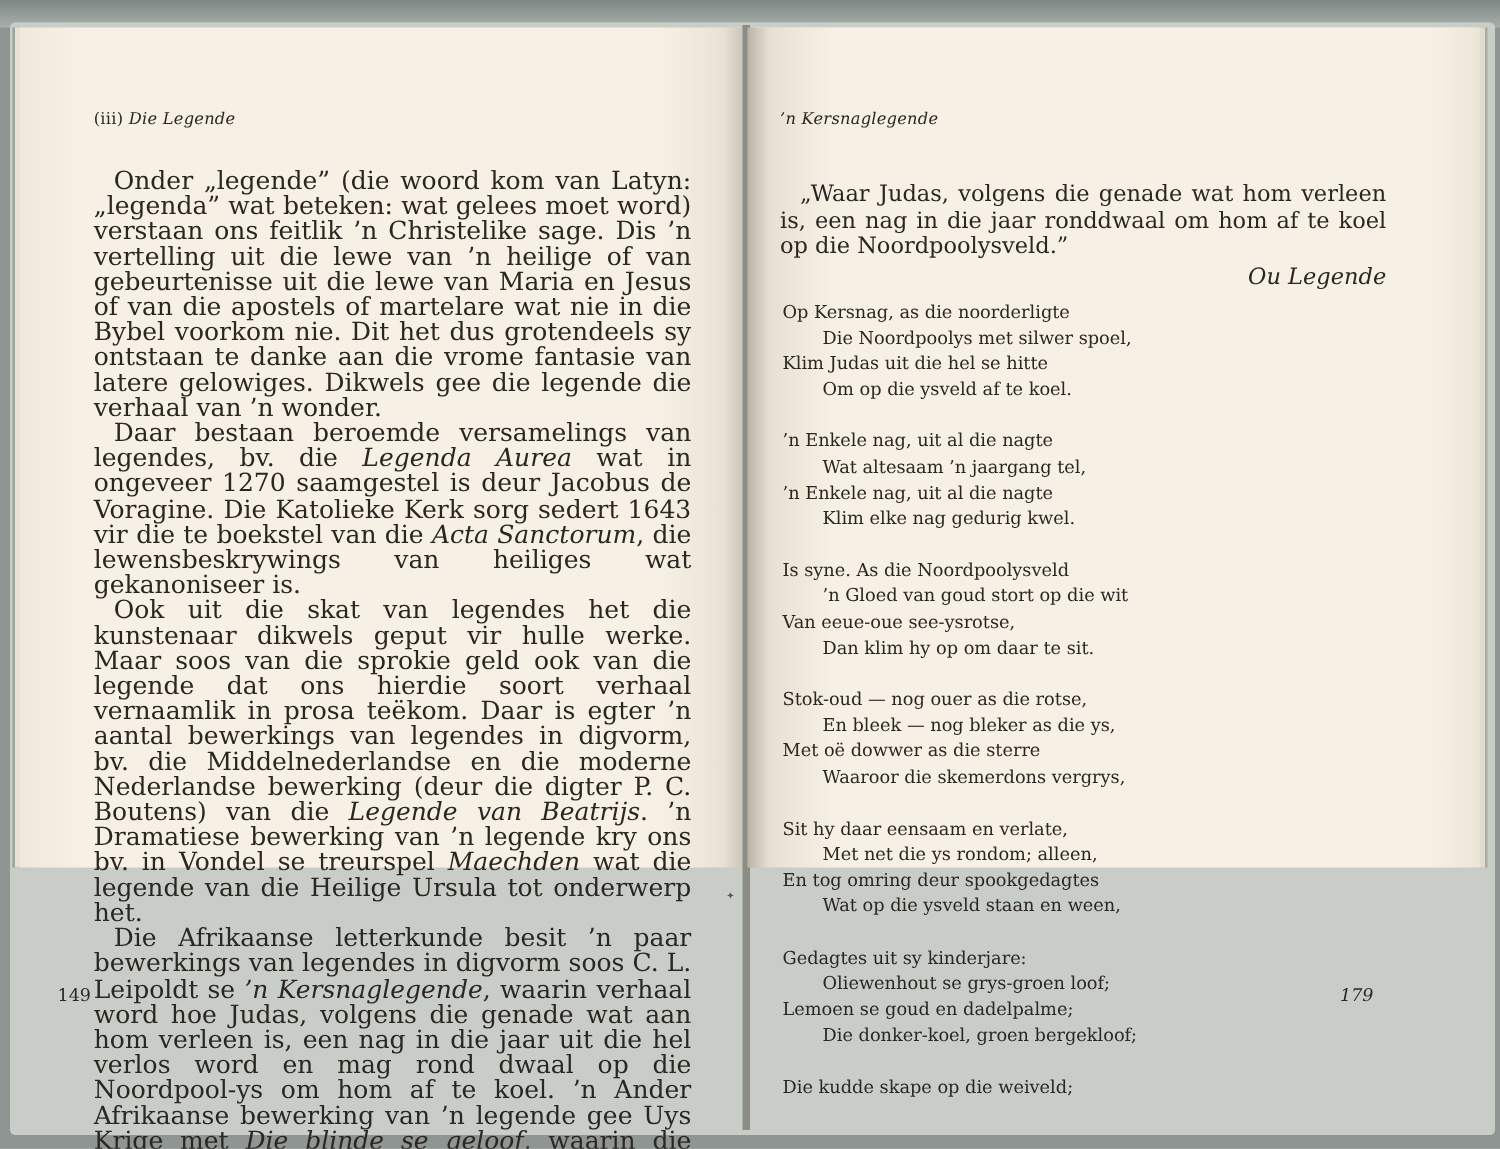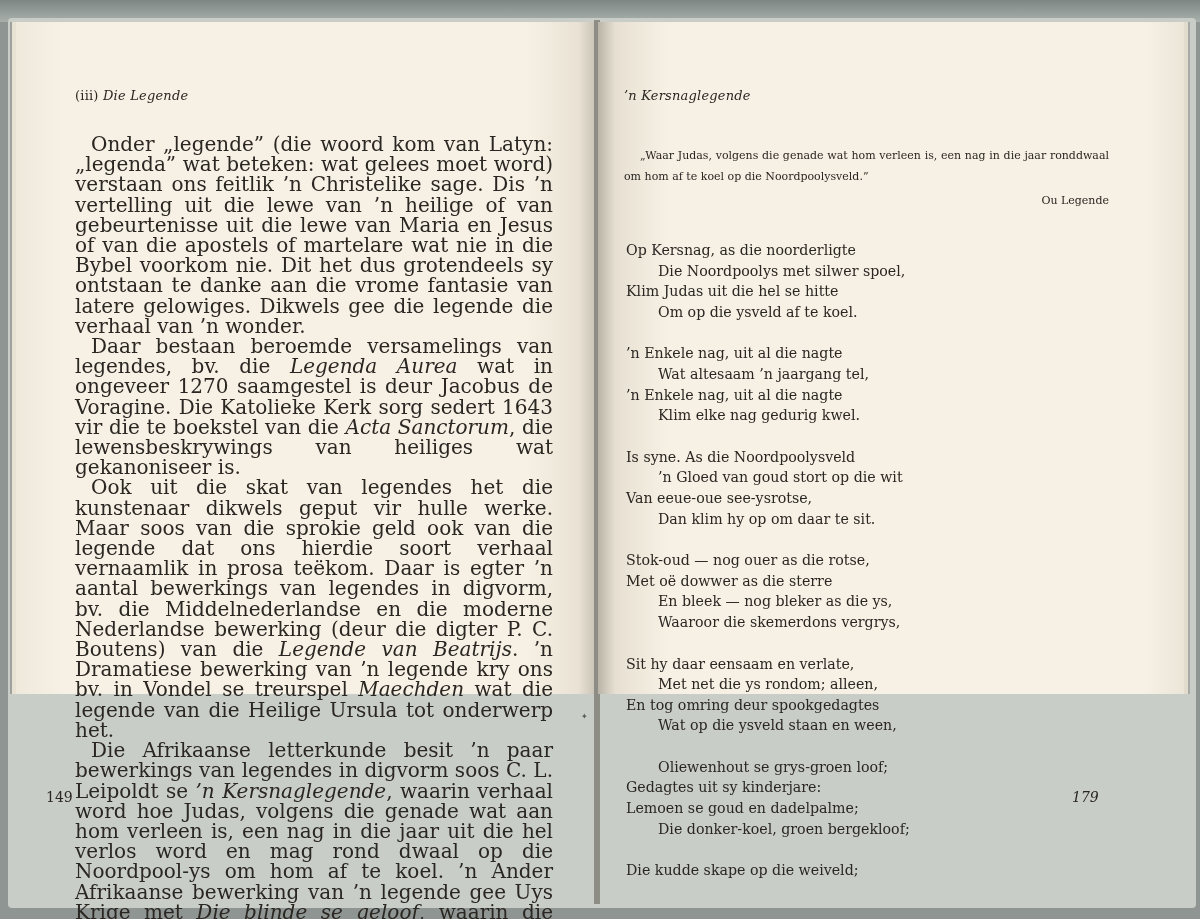--- a/index.html
+++ b/index.html
@@ -46,24 +46,24 @@
 
   .prose {
     position: absolute; left: 59px; top: 112px; width: 478px;
     font-size: 20px; line-height: 20.2px; text-align: justify;
   }
   .prose p { margin: 0; text-indent: 16px; }
   .prose i { }
 
   .epigraph {
     position: absolute; left: 26px; top: 124px; width: 485px;
-    font-size: 11px; line-height: 20.5px;
+    font-size: 18px; line-height: 20.5px;
   }
   .epigraph p { margin: 0; text-indent: 16px; text-align: justify; }
-  .epigraph .attr { text-align: right; margin-top: 4px; text-indent: 0; }
+  .epigraph .attr { text-align: right; font-style: italic; margin-top: 4px; text-indent: 0; }
 
   .poem {
     position: absolute; left: 28px; top: 218px; width: 470px;
     font-size: 14.2px; line-height: 20.6px;
   }
   .stanza { margin: 0 0 21px 0; }
   .line { display: block; white-space: nowrap; }
   .line.indent { padding-left: 32px; }
 
   .folio {
@@ -120,33 +120,33 @@
         <span class="line indent">Klim elke nag gedurig kwel.</span>
       </div>
       <div class="stanza">
         <span class="line">Is syne. As die Noordpoolysveld</span>
         <span class="line indent">’n Gloed van goud stort op die wit</span>
         <span class="line">Van eeue-oue see-ysrotse,</span>
         <span class="line indent">Dan klim hy op om daar te sit.</span>
       </div>
       <div class="stanza">
         <span class="line">Stok-oud — nog ouer as die rotse,</span>
+        <span class="line indent">En bleek — nog bleker as die ys,</span>
         <span class="line">Met oë dowwer as die sterre</span>
-        <span class="line indent">En bleek — nog bleker as die ys,</span>
         <span class="line indent">Waaroor die skemerdons vergrys,</span>
       </div>
       <div class="stanza">
         <span class="line">Sit hy daar eensaam en verlate,</span>
         <span class="line indent">Met net die ys rondom; alleen,</span>
         <span class="line">En tog omring deur spookgedagtes</span>
         <span class="line indent">Wat op die ysveld staan en ween,</span>
       </div>
       <div class="stanza">
+        <span class="line">Gedagtes uit sy kinderjare:</span>
         <span class="line indent">Oliewenhout se grys-groen loof;</span>
-        <span class="line">Gedagtes uit sy kinderjare:</span>
         <span class="line">Lemoen se goud en dadelpalme;</span>
         <span class="line indent">Die donker-koel, groen bergekloof;</span>
       </div>
       <div class="stanza">
         <span class="line">Die kudde skape op die weiveld;</span>
       </div>
     </div>
   <div class="folio">179</div>
 </div>
 

